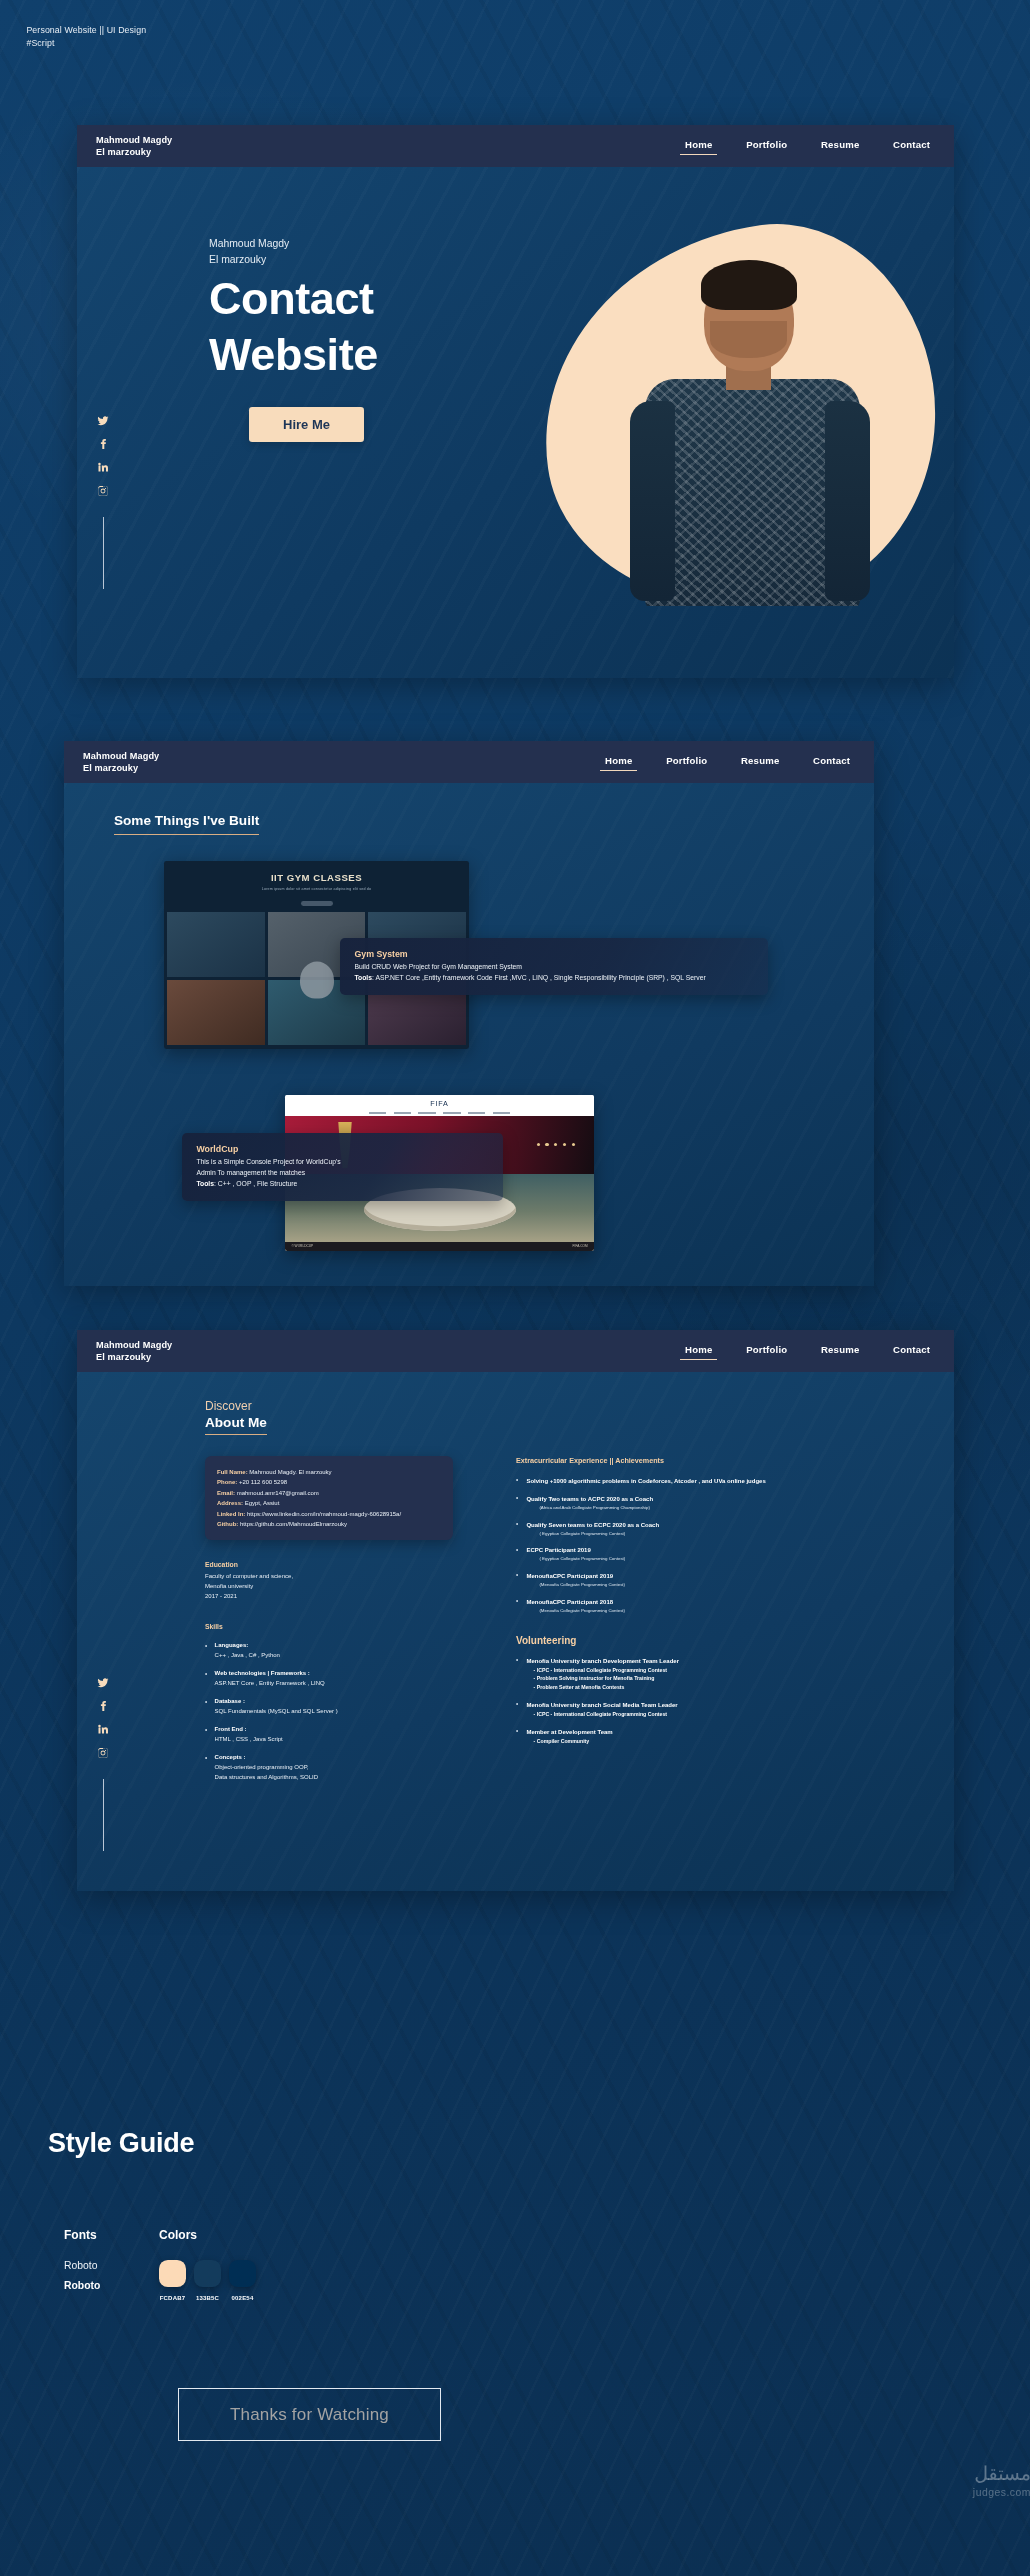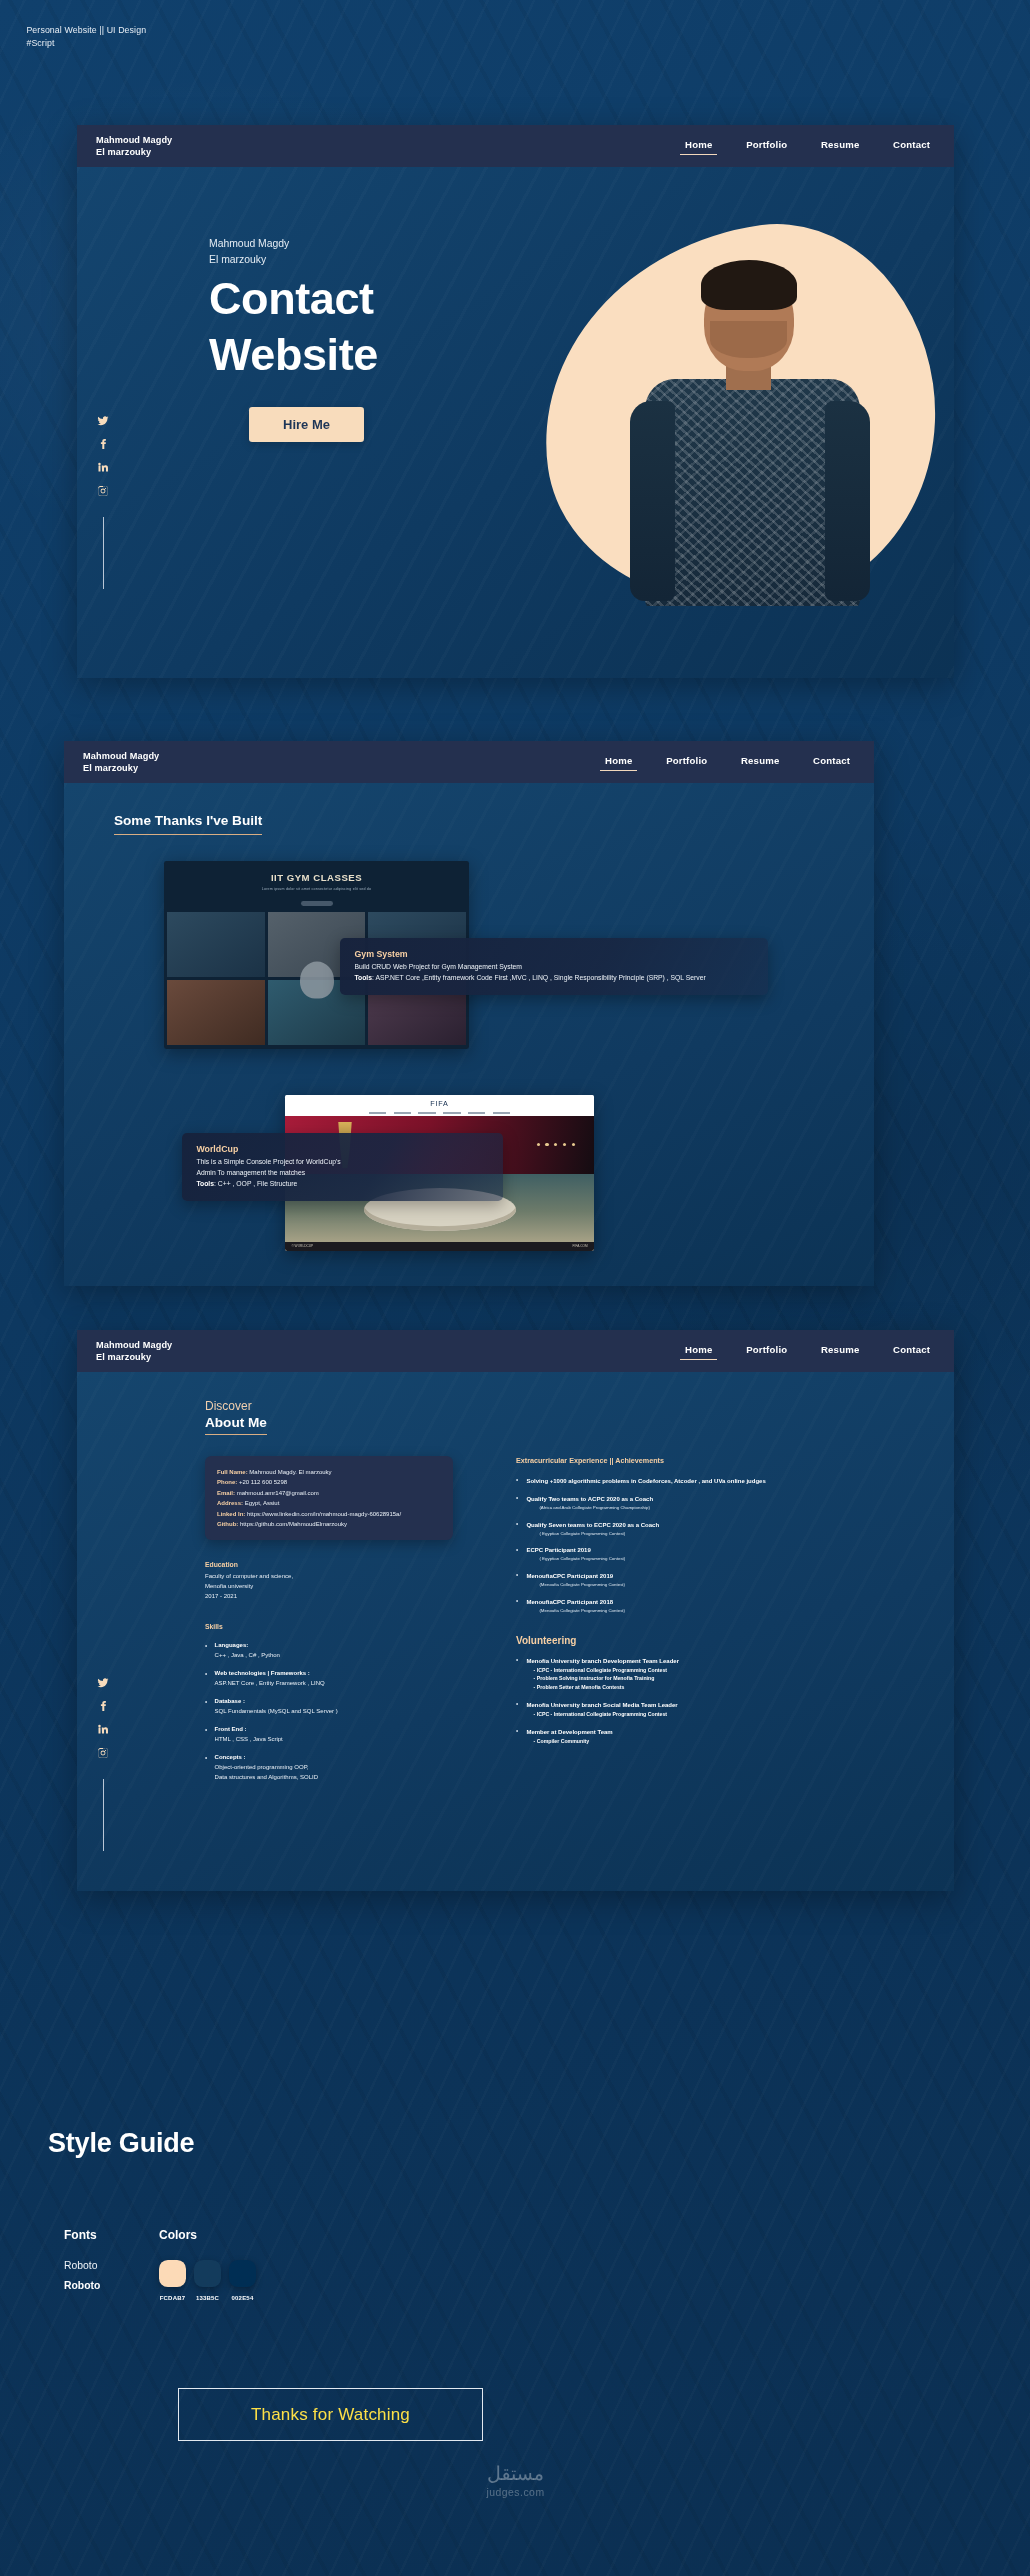--- a/index.html
+++ b/index.html
@@ -208,25 +208,25 @@
   .sg-colors{ position:absolute; left:159px; top:2228px; }
   .sg-h { color:#fff; font-size:12px; font-weight:bold; margin-bottom:17.6px; }
   .font-reg { color:#eef3f8; font-size:10.4px; margin-bottom:9.6px; }
   .font-bold{ color:#fff; font-size:10.4px; font-weight:bold; }
   .swatches { display:flex; gap:8px; }
   .sw { width:27px; height:27px; border-radius:8.8px; box-shadow:0 2.4px 7.2px rgba(0,0,0,.3); }
   .sw-labels { display:flex; gap:8px; margin-top:8px; }
   .sw-labels span { width:27px; text-align:center; color:#fff; font-size:6px; font-weight:bold; letter-spacing:0.2px;}
 
   .thanks {
-    position:absolute; left:178px; top:2388px; width:305px; height:53px;
+    position:absolute; left:178px; top:2388px; width:263px; height:53px;
     border:1.2px solid #e3e9f0; display:flex; align-items:center; justify-content:center;
-    color:#fde047; font-size:17px; letter-spacing:0.2px;
-  }
-  .wm { position:absolute; left:0; right:0; top:2462px; text-align:center; }
+    color:#a3a3a3; font-size:17px; letter-spacing:0.2px;
+  }
+  .wm { position:absolute; left:0; right:0; top:2462px; text-align:right; }
   .wm-ar { color:rgba(255,255,255,.34); font-size:19px; letter-spacing:0.8px; }
   .wm-en { color:rgba(255,255,255,.30); font-size:10.4px; margin-top:1.6px; letter-spacing:0.5px;}
 </style>
 </head>
 <body>
 
 <div class="bg-texture"></div>
 
 <div class="credit">
   <div>Personal Website || UI Design</div>
@@ -297,21 +297,21 @@
     </div>
     <div class="navlinks">
       <div class="navlink active">Home</div>
       <div class="navlink">Portfolio</div>
       <div class="navlink">Resume</div>
       <div class="navlink">Contact</div>
     </div>
   </div>
 
   <div class="s2-body">
-    <div class="section-head">Some Thanks I've Built</div>
+    <div class="section-head">Some Things I've Built</div>
 
     <div class="proj-row">
       <div class="proj-img" id="gymShot">
         <div class="gym-title">IIT GYM CLASSES</div>
         <div class="gym-sub">Lorem ipsum dolor sit amet consectetur adipiscing elit sed do</div>
         <div class="gym-pill"></div>
         <div class="gym-grid">
           <div class="gym-cell c1"></div>
           <div class="gym-cell c2">
               <div class="gym-blob"></div>

